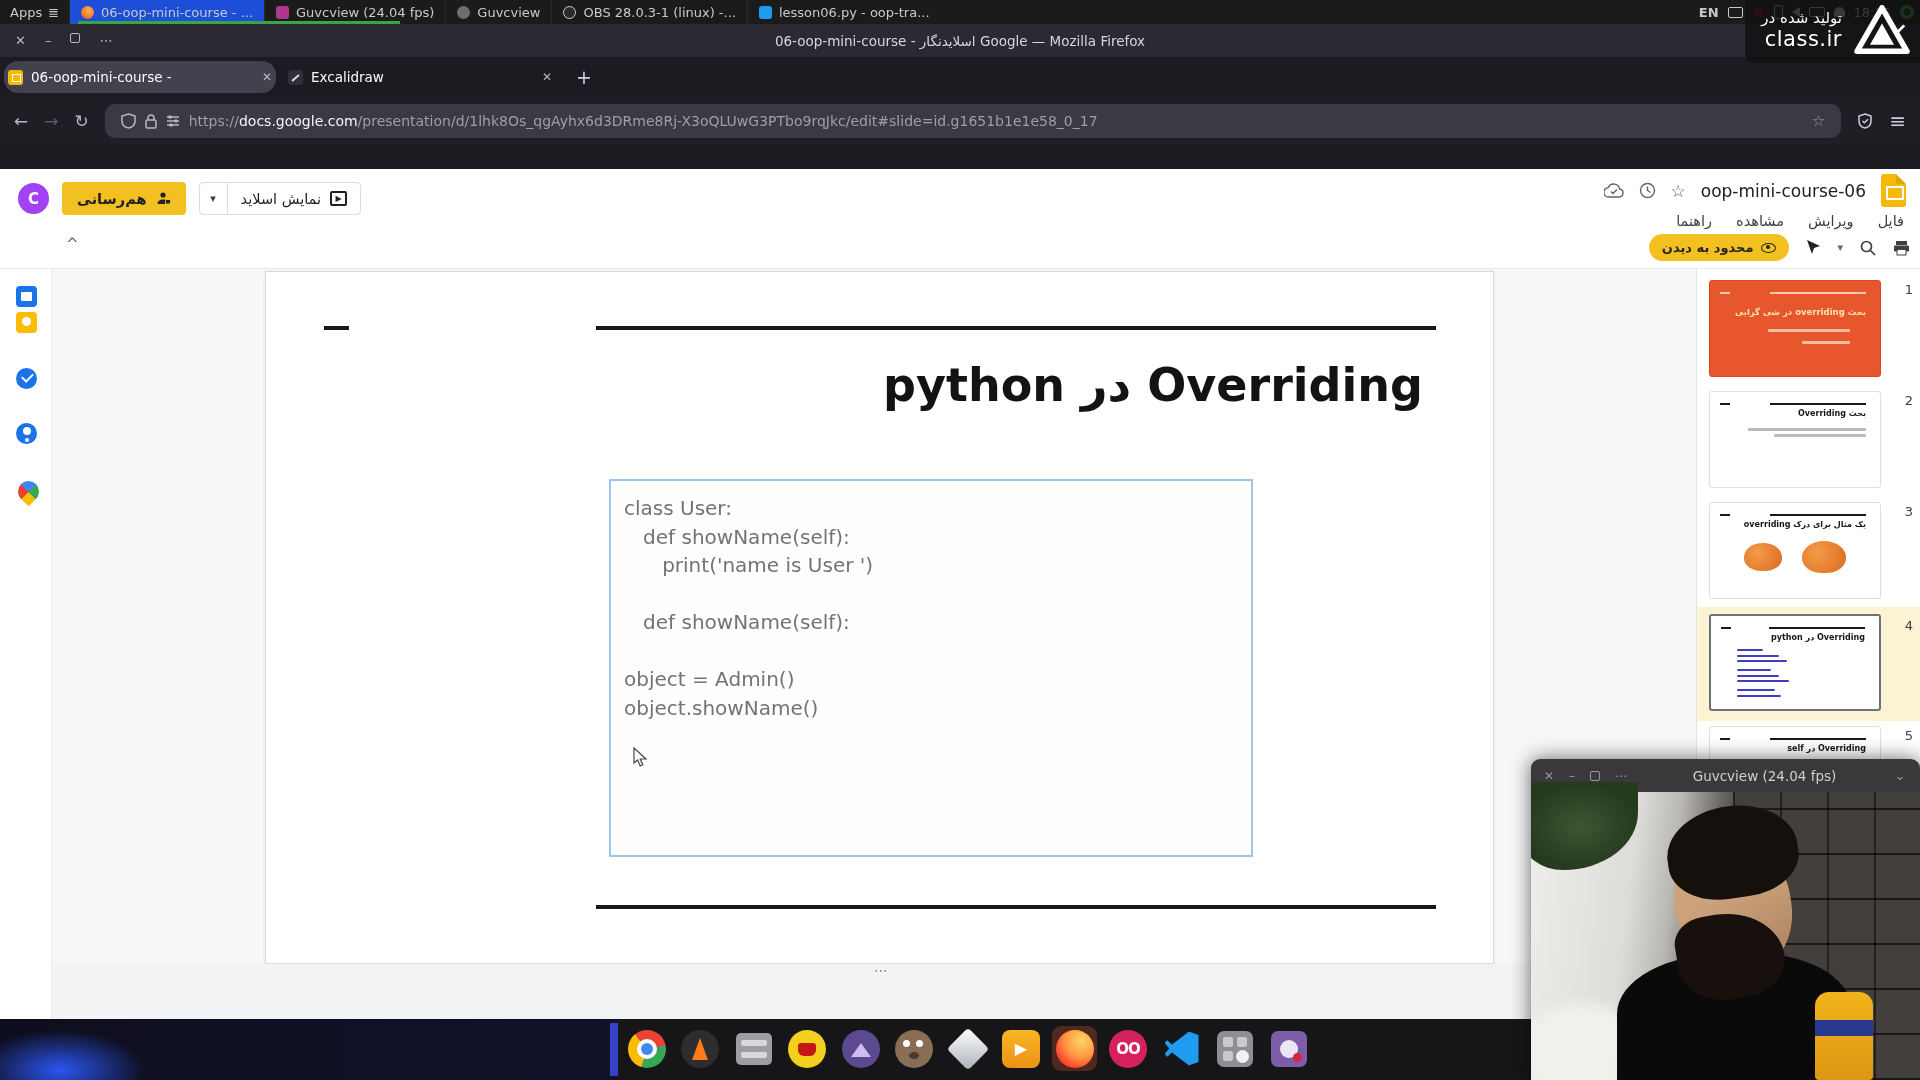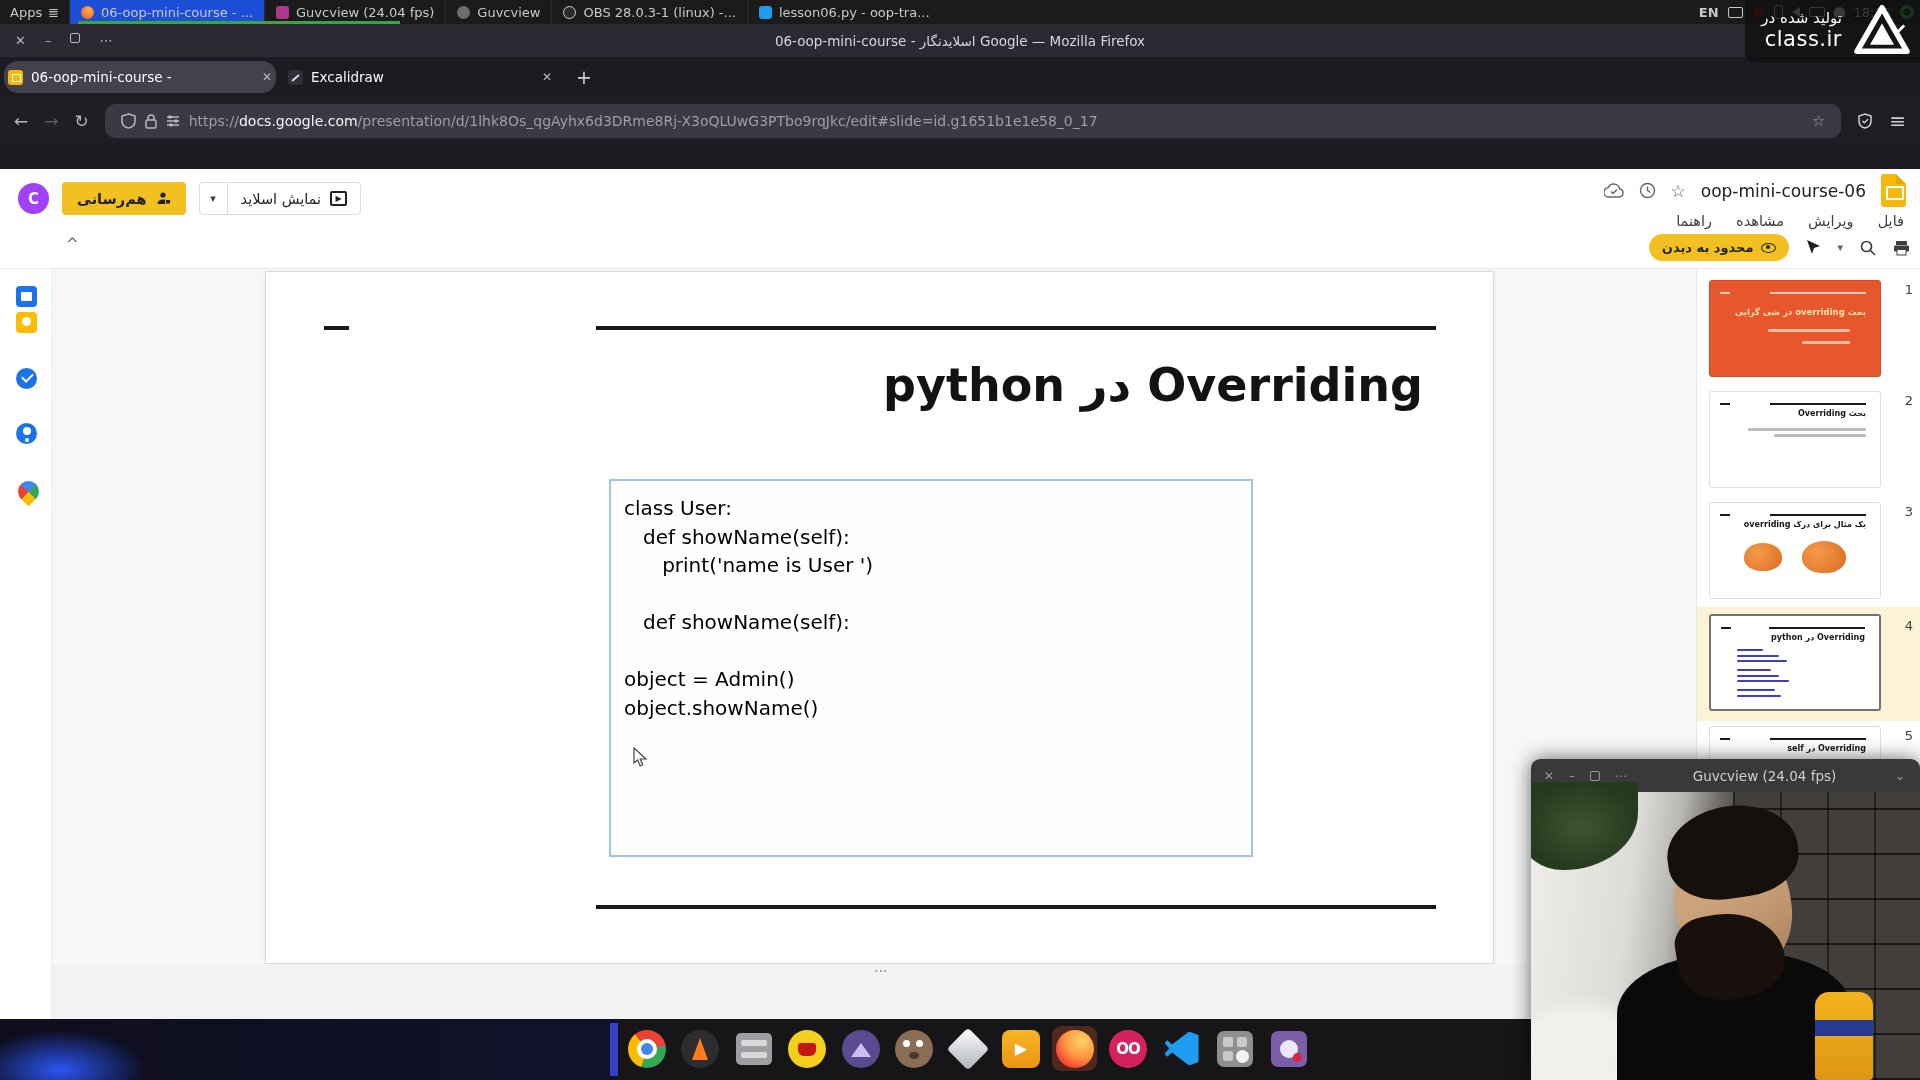--- a/index.html
+++ b/index.html
@@ -78,21 +78,21 @@
 .ric-tasks{background:#1a73e8;border-radius:50%}.ric-tasks::after{content:"";position:absolute;left:6px;top:5px;width:9px;height:5px;border-left:2.5px solid #fff;border-bottom:2.5px solid #fff;transform:rotate(-45deg)}
 .ric-cont{background:#1a73e8;border-radius:50%}.ric-cont::after{content:"";position:absolute;left:6.5px;top:4px;width:8px;height:8px;border-radius:50%;background:#fff;box-shadow:0 9px 0 -2px #fff}
 .ric-maps{background:conic-gradient(#4285f4 0 25%,#34a853 0 50%,#fbbc04 0 75%,#ea4335 0);border-radius:50% 50% 50% 0;transform:rotate(-45deg)}
 .gs-canvas{position:absolute;left:52px;right:224px;top:0;height:695px;background:#f6f7f9}
 .slide{position:absolute;left:213px;top:2px;width:1229px;height:693px;background:#fff;border:1px solid #d8dadd;box-shadow:0 1px 4px rgba(0,0,0,.08)}
 .sl-dash{position:absolute;left:58px;top:54px;width:25px;height:4px;background:#191919}
 .sl-line-t{position:absolute;left:330px;top:54px;width:840px;height:4px;background:#191919}
 .sl-line-b{position:absolute;left:330px;top:633px;width:840px;height:4px;background:#191919}
 .sl-title{position:absolute;right:70px;top:86px;direction:rtl;font-size:46px;font-weight:800;color:#131313;white-space:nowrap}
 .codebox{position:absolute;left:343px;top:207px;width:644px;height:378px;border:2px solid #9fc5e8;background:#fefeff;padding:13px 0 0 13px}
-.code-line{font-size:20px;line-height:28.5px;min-height:28.5px;white-space:pre;color:#000000}
+.code-line{font-size:20px;line-height:28.5px;min-height:28.5px;white-space:pre;color:#737373}
 .gs-bottombar{position:absolute;left:52px;right:224px;top:695px;bottom:0;background:#f2f3f5}
 .bb-dots{position:absolute;left:50%;top:-2px;color:#7e848a;font-size:14px;letter-spacing:1px}
 .bb-back{position:absolute;left:16px;top:52px;color:#5f6368;font-size:22px}
 .gs-strip{position:absolute;right:0;top:0;width:224px;bottom:0;background:#fff;border-left:1px solid #e4e6e8}
 .sel-bg{position:absolute;left:0;right:0;top:338px;height:114px;background:#fcf3d5}
 .th{position:absolute;left:12px;width:172px;height:97px;background:#fff;border:1px solid #dcdee0;border-radius:3px;overflow:hidden}
 .th .tl{position:absolute;top:11px;right:14px;height:2px;background:#1a1a1a;width:96px}
 .th .td{position:absolute;top:11px;left:10px;height:2px;background:#1a1a1a;width:10px}
 .th .tt{position:absolute;top:17px;right:14px;left:8px;direction:rtl;font-size:8px;font-weight:bold;color:#161616;text-align:right;white-space:nowrap;overflow:hidden}
 .th.orange{background:#e8562d;border-color:#d44a22}

